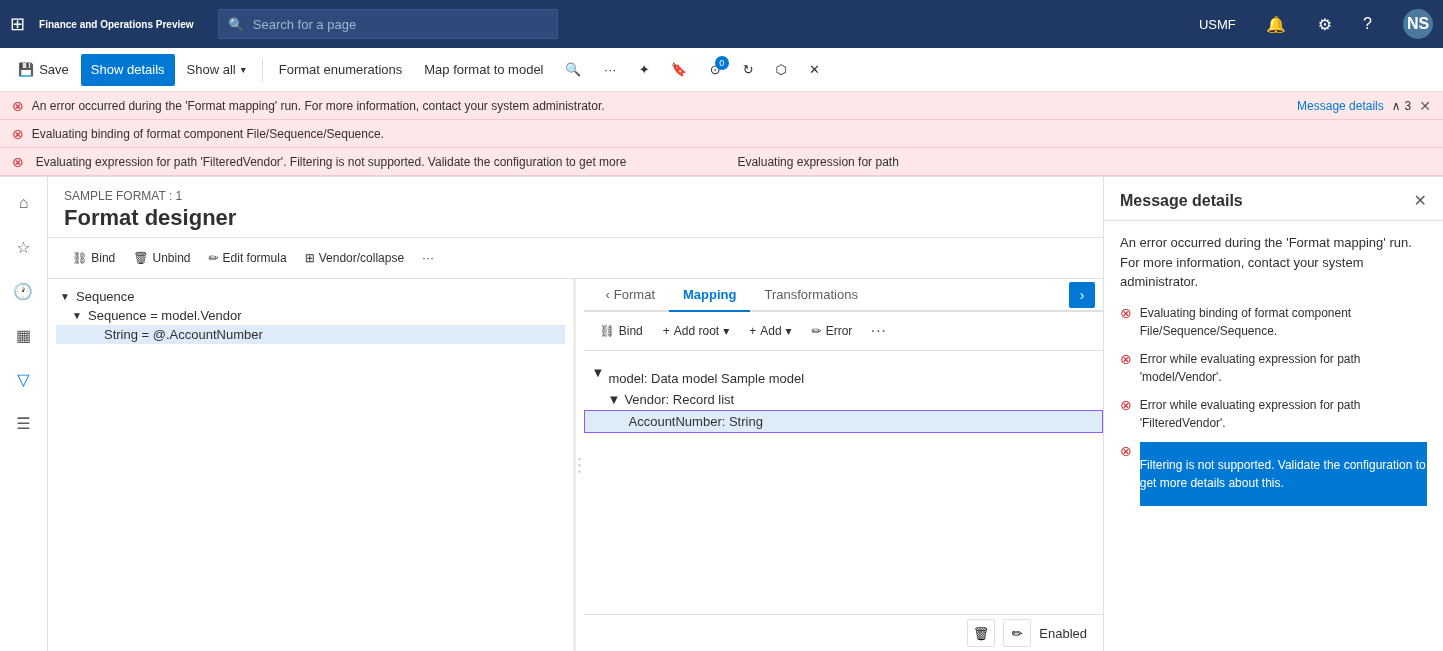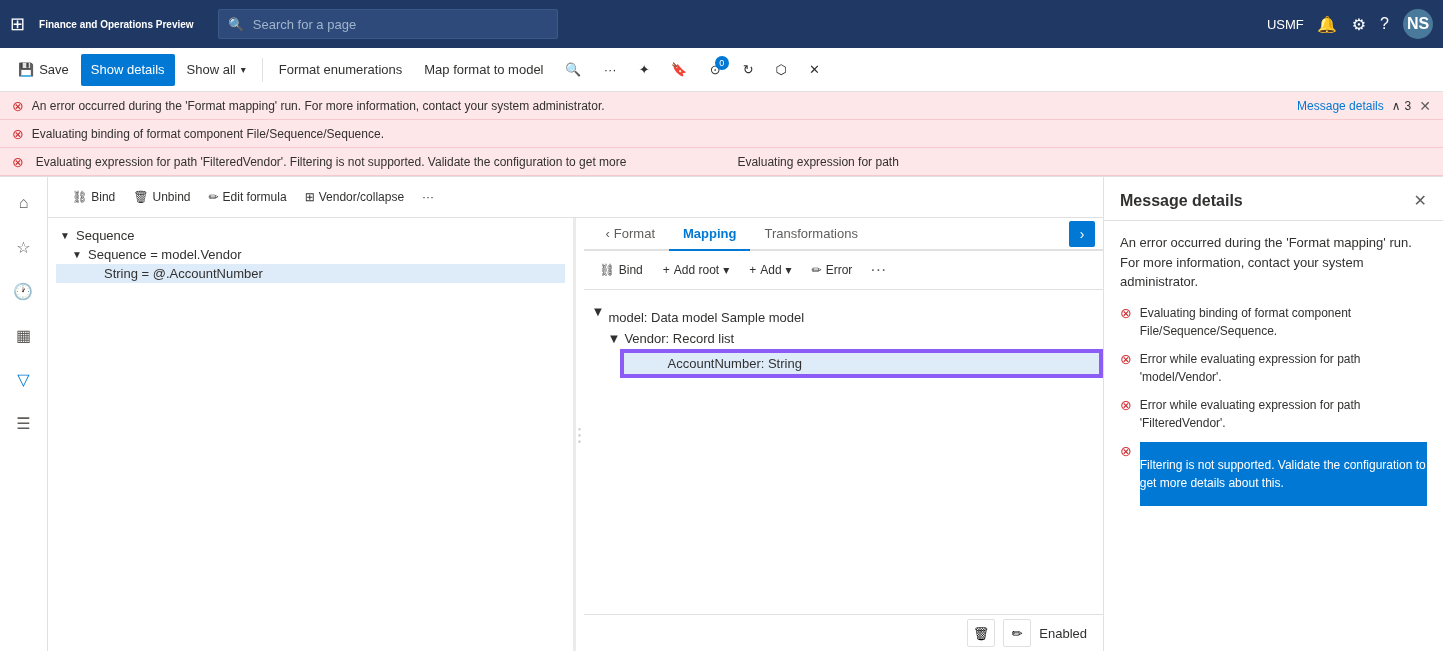--- a/index.html
+++ b/index.html
@@ -27,21 +27,21 @@
       display: flex;
       align-items: center;
       padding: 0 10px;
       gap: 8px;
       color: #a0b4cc;
       font-size: 13px;
       flex-shrink: 0;
     }
     .nav-search span { font-size: 13px; }
     .nav-spacer { flex: 1; }
-    .nav-right { display: flex; align-items: center; gap: 14px; }
+    .nav-right { display: flex; align-items: center; gap: 31px; }
     .nav-text { font-size: 13px; color: white; }
     .nav-icon-btn { color: white; font-size: 16px; cursor: pointer; }
     .nav-avatar {
       width: 30px; height: 30px; border-radius: 50%;
       background: #4a7a9b; display: flex; align-items: center; justify-content: center;
       font-size: 16px; font-weight: 600; color: white;
     }
 
     
     .toolbar {
@@ -190,21 +190,21 @@
 
     
     .tree-item { display: flex; align-items: center; gap: 4px; padding: 2px 4px; font-size: 13px; color: #323130; cursor: pointer; }
     .tree-item.selected { background: #deecf9; }
     .tree-indent { padding-left: 16px; }
     .tree-indent2 { padding-left: 32px; }
     .tree-arrow { font-size: 10px; width: 12px; }
 
     
     .rtree-item { display: flex; align-items: center; gap: 4px; padding: 3px 8px; font-size: 13px; color: #323130; cursor: pointer; }
-    .rtree-item.selected { background: #deecf9; border: 4px solid #8b5cf6; margin-left: 36px; }
+    .rtree-item.selected { background: #deecf9; border: 1px solid #8b5cf6; }
 
     
     .divider-handle {
       width: 8px;
       background: transparent;
       display: flex;
       align-items: center;
       justify-content: center;
       cursor: col-resize;
       font-size: 18px;
@@ -332,20 +332,24 @@
   <div class="left-sidebar">
     <div class="sidebar-icon">⌂</div>
     <div class="sidebar-icon">☆</div>
     <div class="sidebar-icon">🕐</div>
     <div class="sidebar-icon">▦</div>
     <div class="sidebar-icon active">▽</div>
     <div class="sidebar-icon">☰</div>
   </div>
 
   <div class="designer-area">
+    <div class="designer-header">
+      <div class="sample-label">SAMPLE FORMAT : 1</div>
+      <div class="designer-title">Format designer</div>
+    </div>
 
     <div class="designer-toolbar">
       <button class="design-btn">
         <span>⛓</span>
         <span>Bind</span>
       </button>
       <button class="design-btn">
         <span>🗑</span>
         <span>Unbind</span>
       </button>

